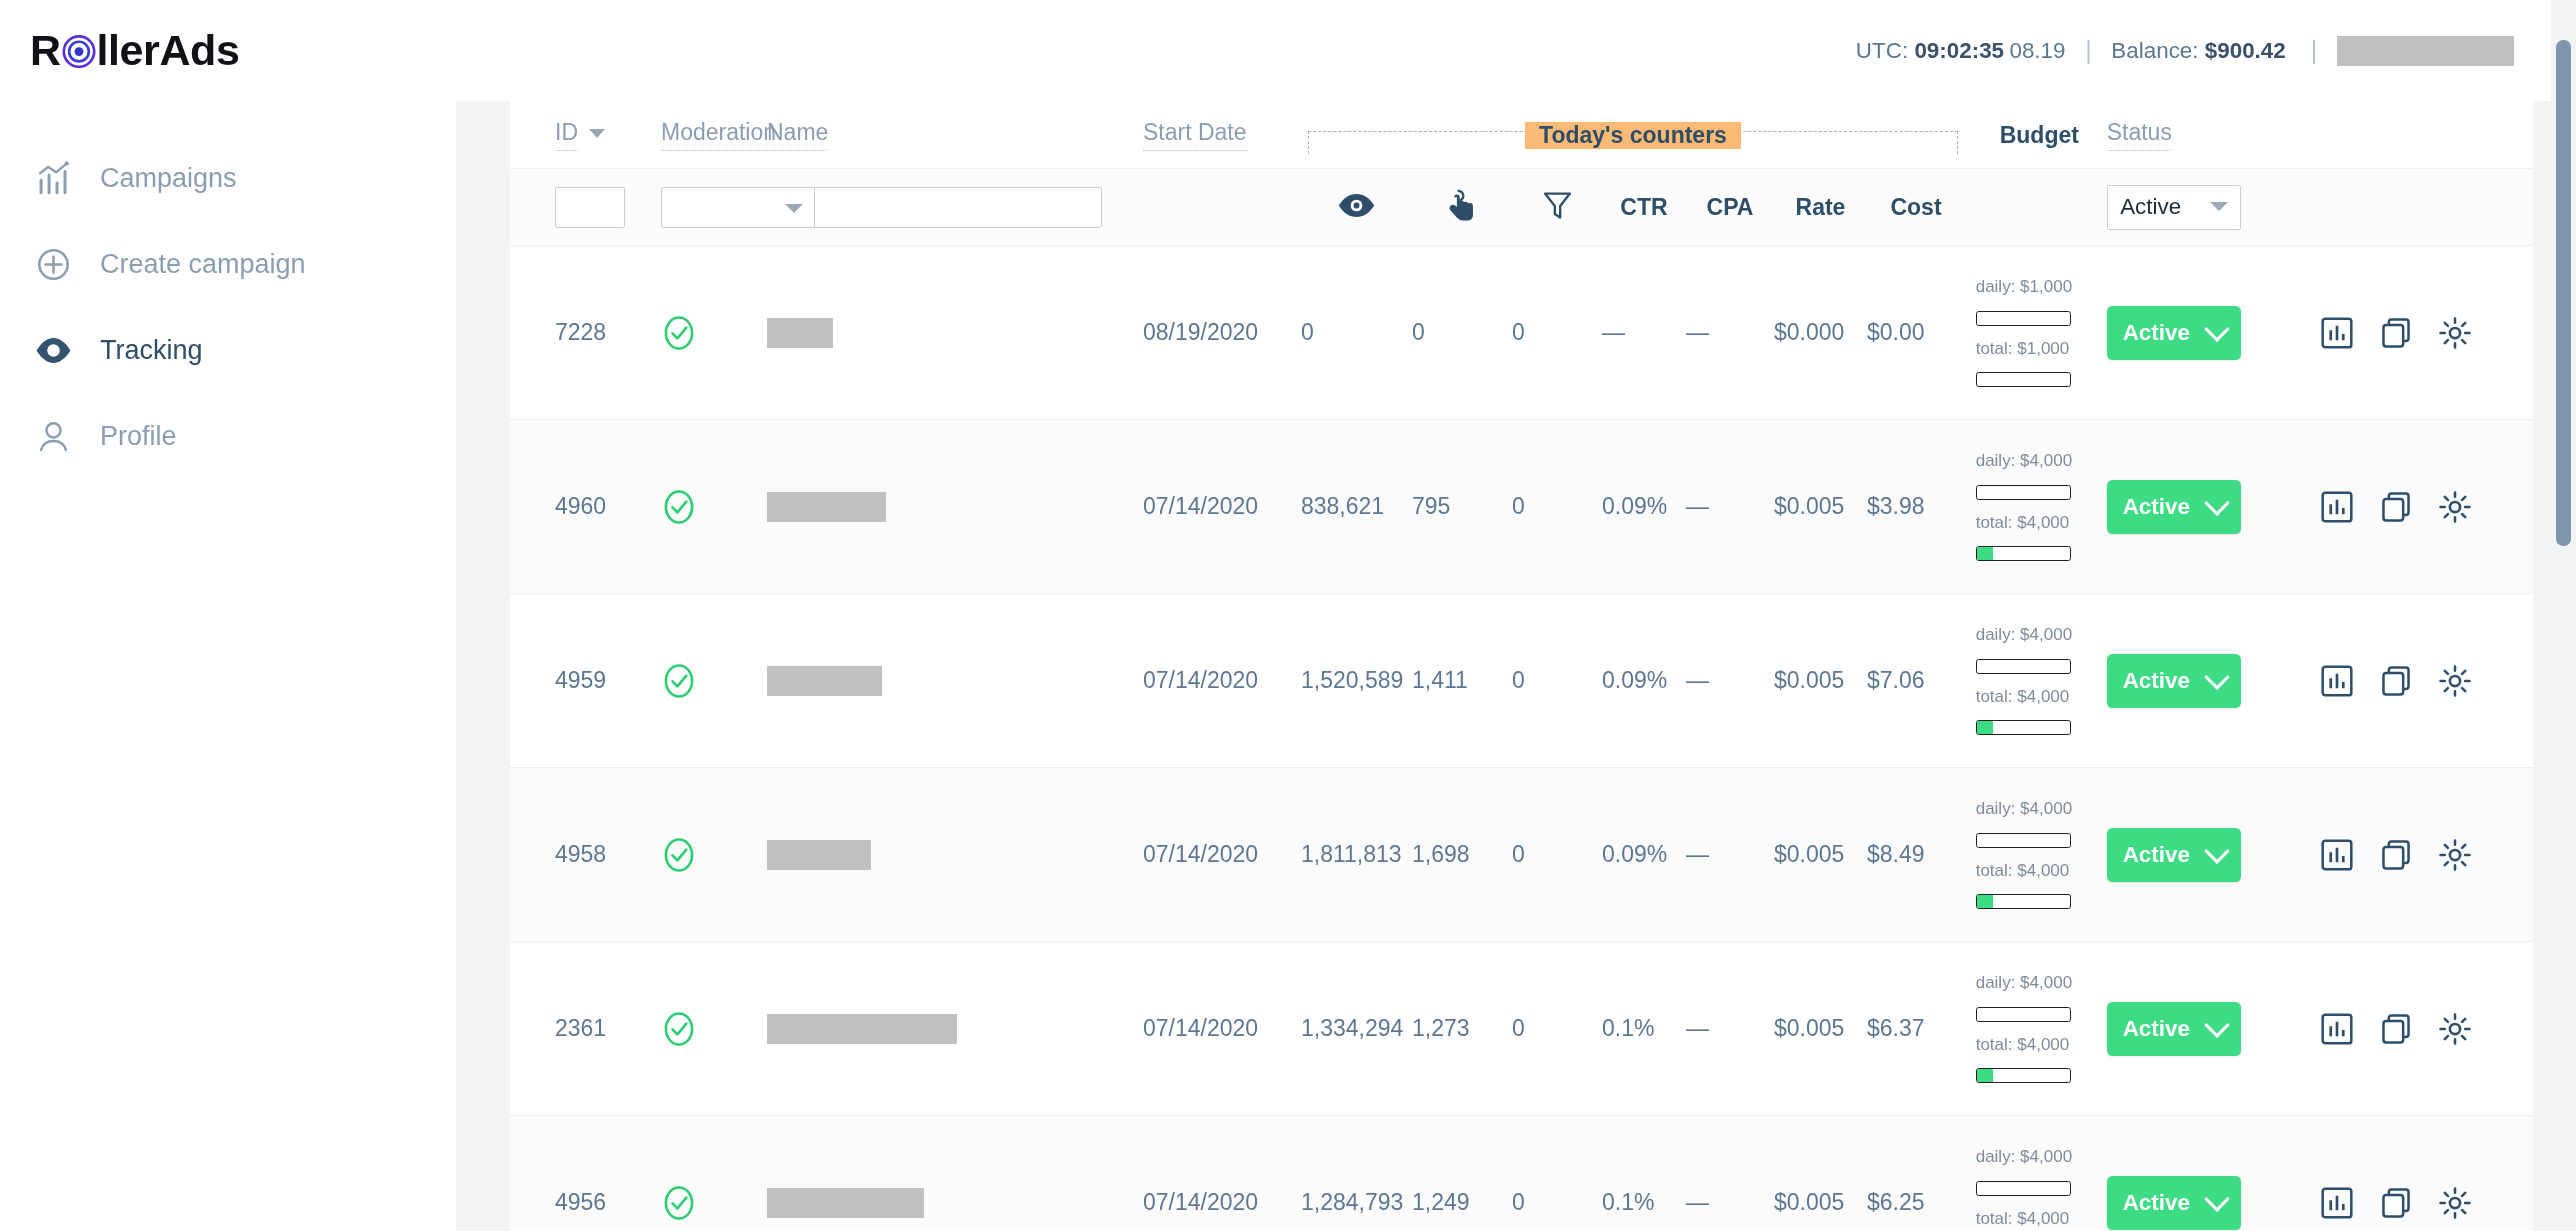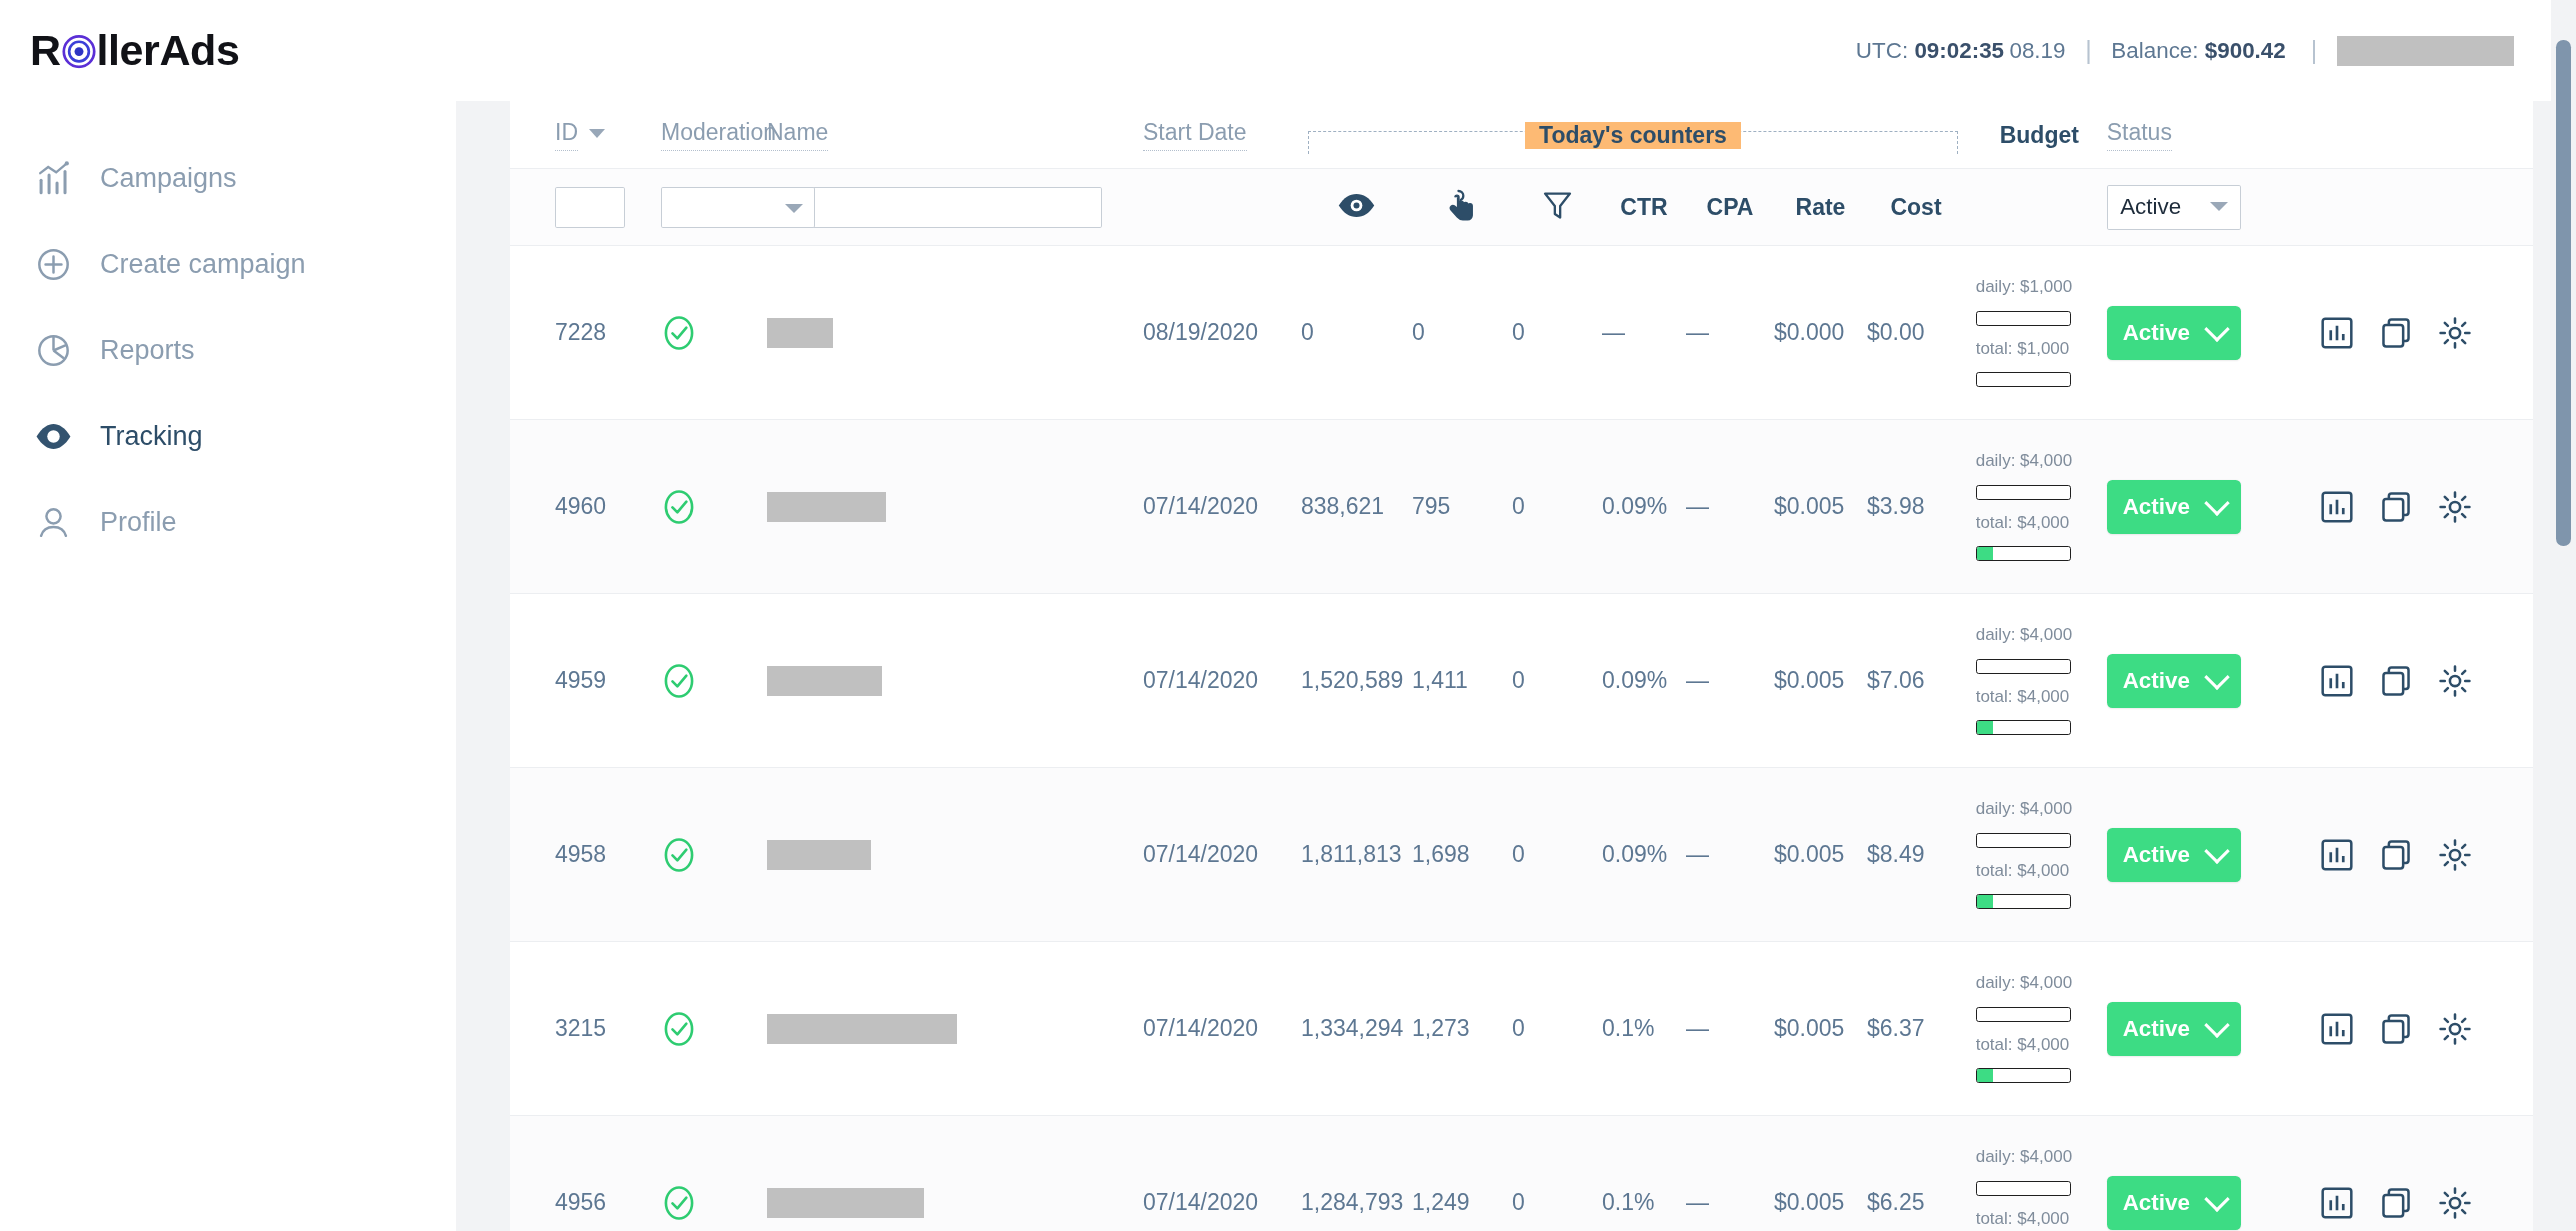--- a/index.html
+++ b/index.html
@@ -371,31 +371,20 @@
   <div class="nav-item">
     <span class="nav-ico">
       <svg width="39" height="39" viewBox="0 0 44 44" fill="none" stroke="#8b9db0" stroke-width="2.8" stroke-linecap="round">
         <circle cx="22" cy="22" r="16"></circle>
           <path d="M22 13v18M13 22h18"></path>
       </svg>
     </span>
     <span class="nav-label">Create campaign</span>
   </div>
 
-  <div class="nav-item">
-    <span class="nav-ico">
-      <svg width="39" height="39" viewBox="0 0 44 44" fill="none" stroke="#8b9db0" stroke-width="2.8">
-        <circle cx="22" cy="22" r="16"></circle>
-        <path d="M22 22 L22 6"></path>
-          <path d="M22 22 L36 16"></path>
-          <path d="M22 22 L34 31"></path>
-      </svg>
-    </span>
-    <span class="nav-label">Reports</span>
-  </div>
 
   <div class="nav-item active">
     <span class="nav-ico">
       <svg width="41" height="41" viewBox="0 0 46 46">
         <path d="M4 23C10 13 17 9 23 9s13 4 19 14c-6 10-13 14-19 14S10 33 4 23Z" fill="#33536f"></path>
         <circle cx="23" cy="23" r="7" fill="#ffffff"></circle>
       </svg>
     </span>
     <span class="nav-label">Tracking</span>
   </div>
@@ -748,21 +737,21 @@
       <span>
             <svg class="act-ico" viewBox="0 0 40 40" fill="none" stroke="#2d4d68" stroke-width="3">
   <circle cx="20" cy="20" r="6"></circle>
   <path d="M20 3v5M20 32v5M3 20h5M32 20h5M8 8l3.6 3.6M28.4 28.4L32 32M32 8l-3.6 3.6M11.6 28.4L8 32" stroke-linecap="round"></path>
             </svg>
           </span>
     </div>
       </div>
       <div class="grid-row trow">
     <div></div>
-    <div class="cell">3215</div>
+    <div class="cell">2361</div>
     <div class="cell">
       <span>
             <svg class="check-circle" viewBox="0 0 44 44" fill="none">
   <ellipse cx="22" cy="22" rx="16" ry="19" stroke="#2ecc71" stroke-width="3.2"></ellipse>
   <path d="M14 22.5l6 6 11-13" stroke="#2ecc71" stroke-width="3.2" stroke-linecap="round" stroke-linejoin="round"></path>
 </svg>
           </span>
     </div>
     <div class="cell">
       <span class="redact" style="width:190px"></span>

